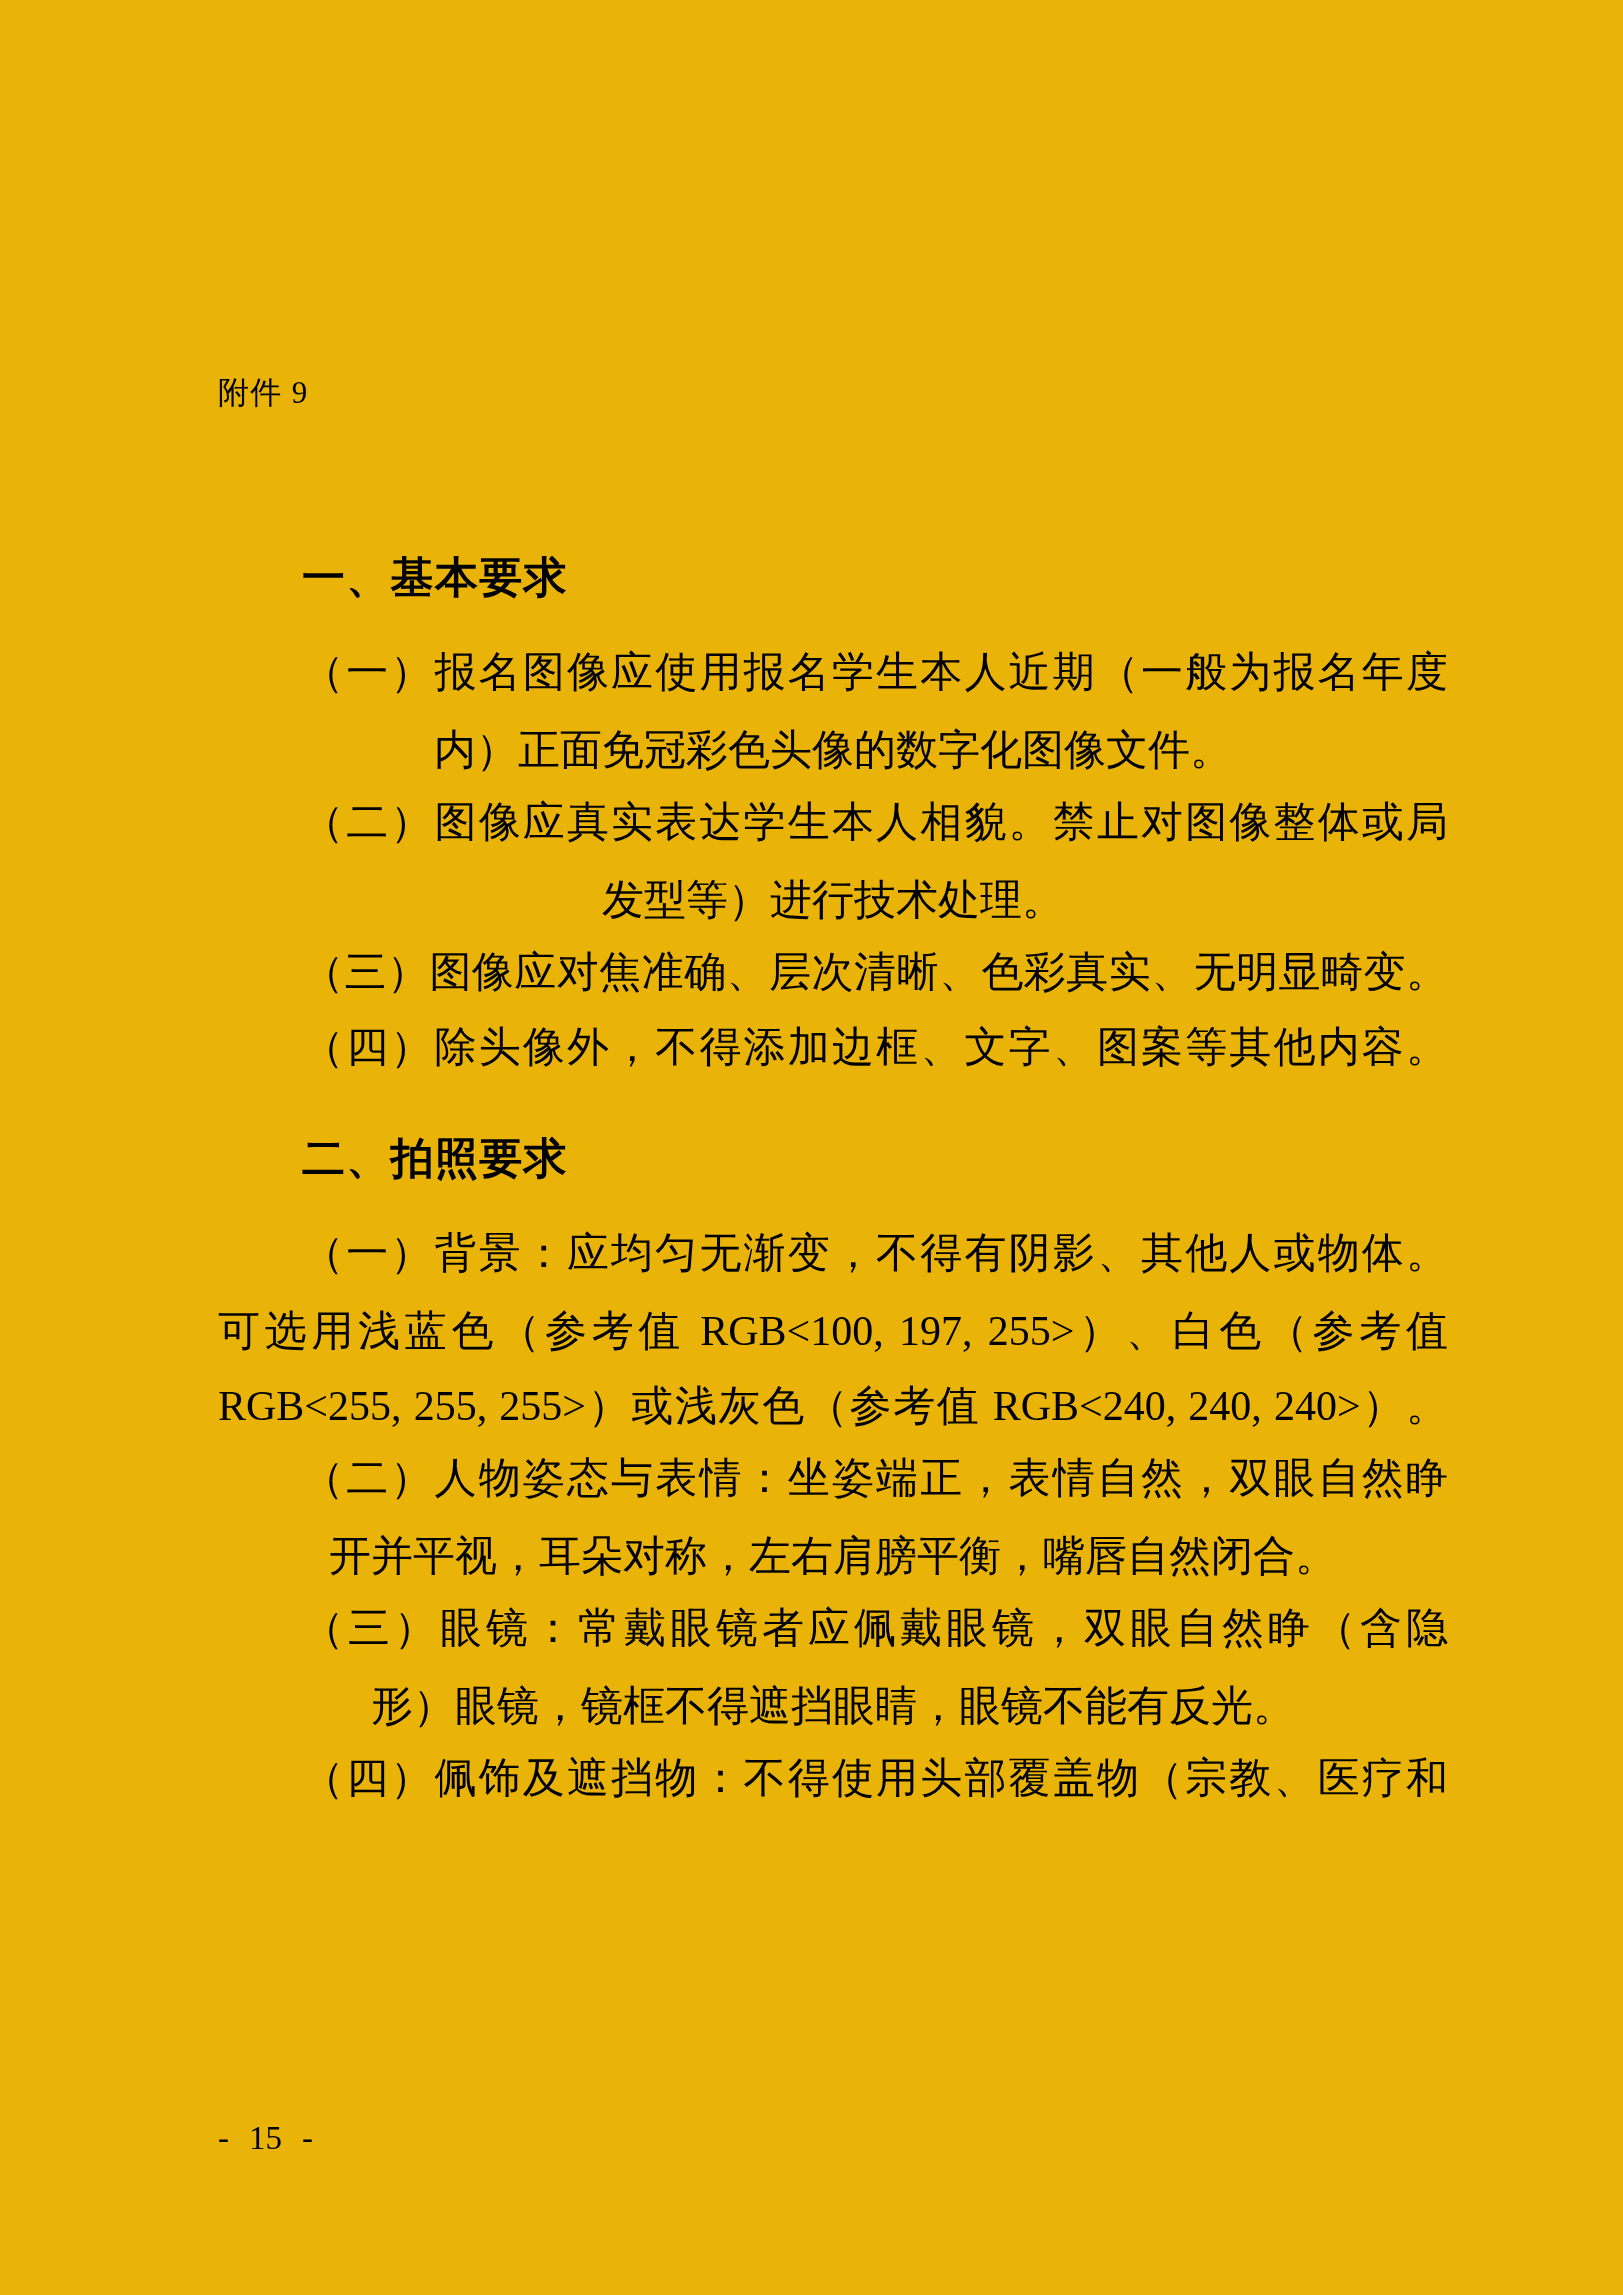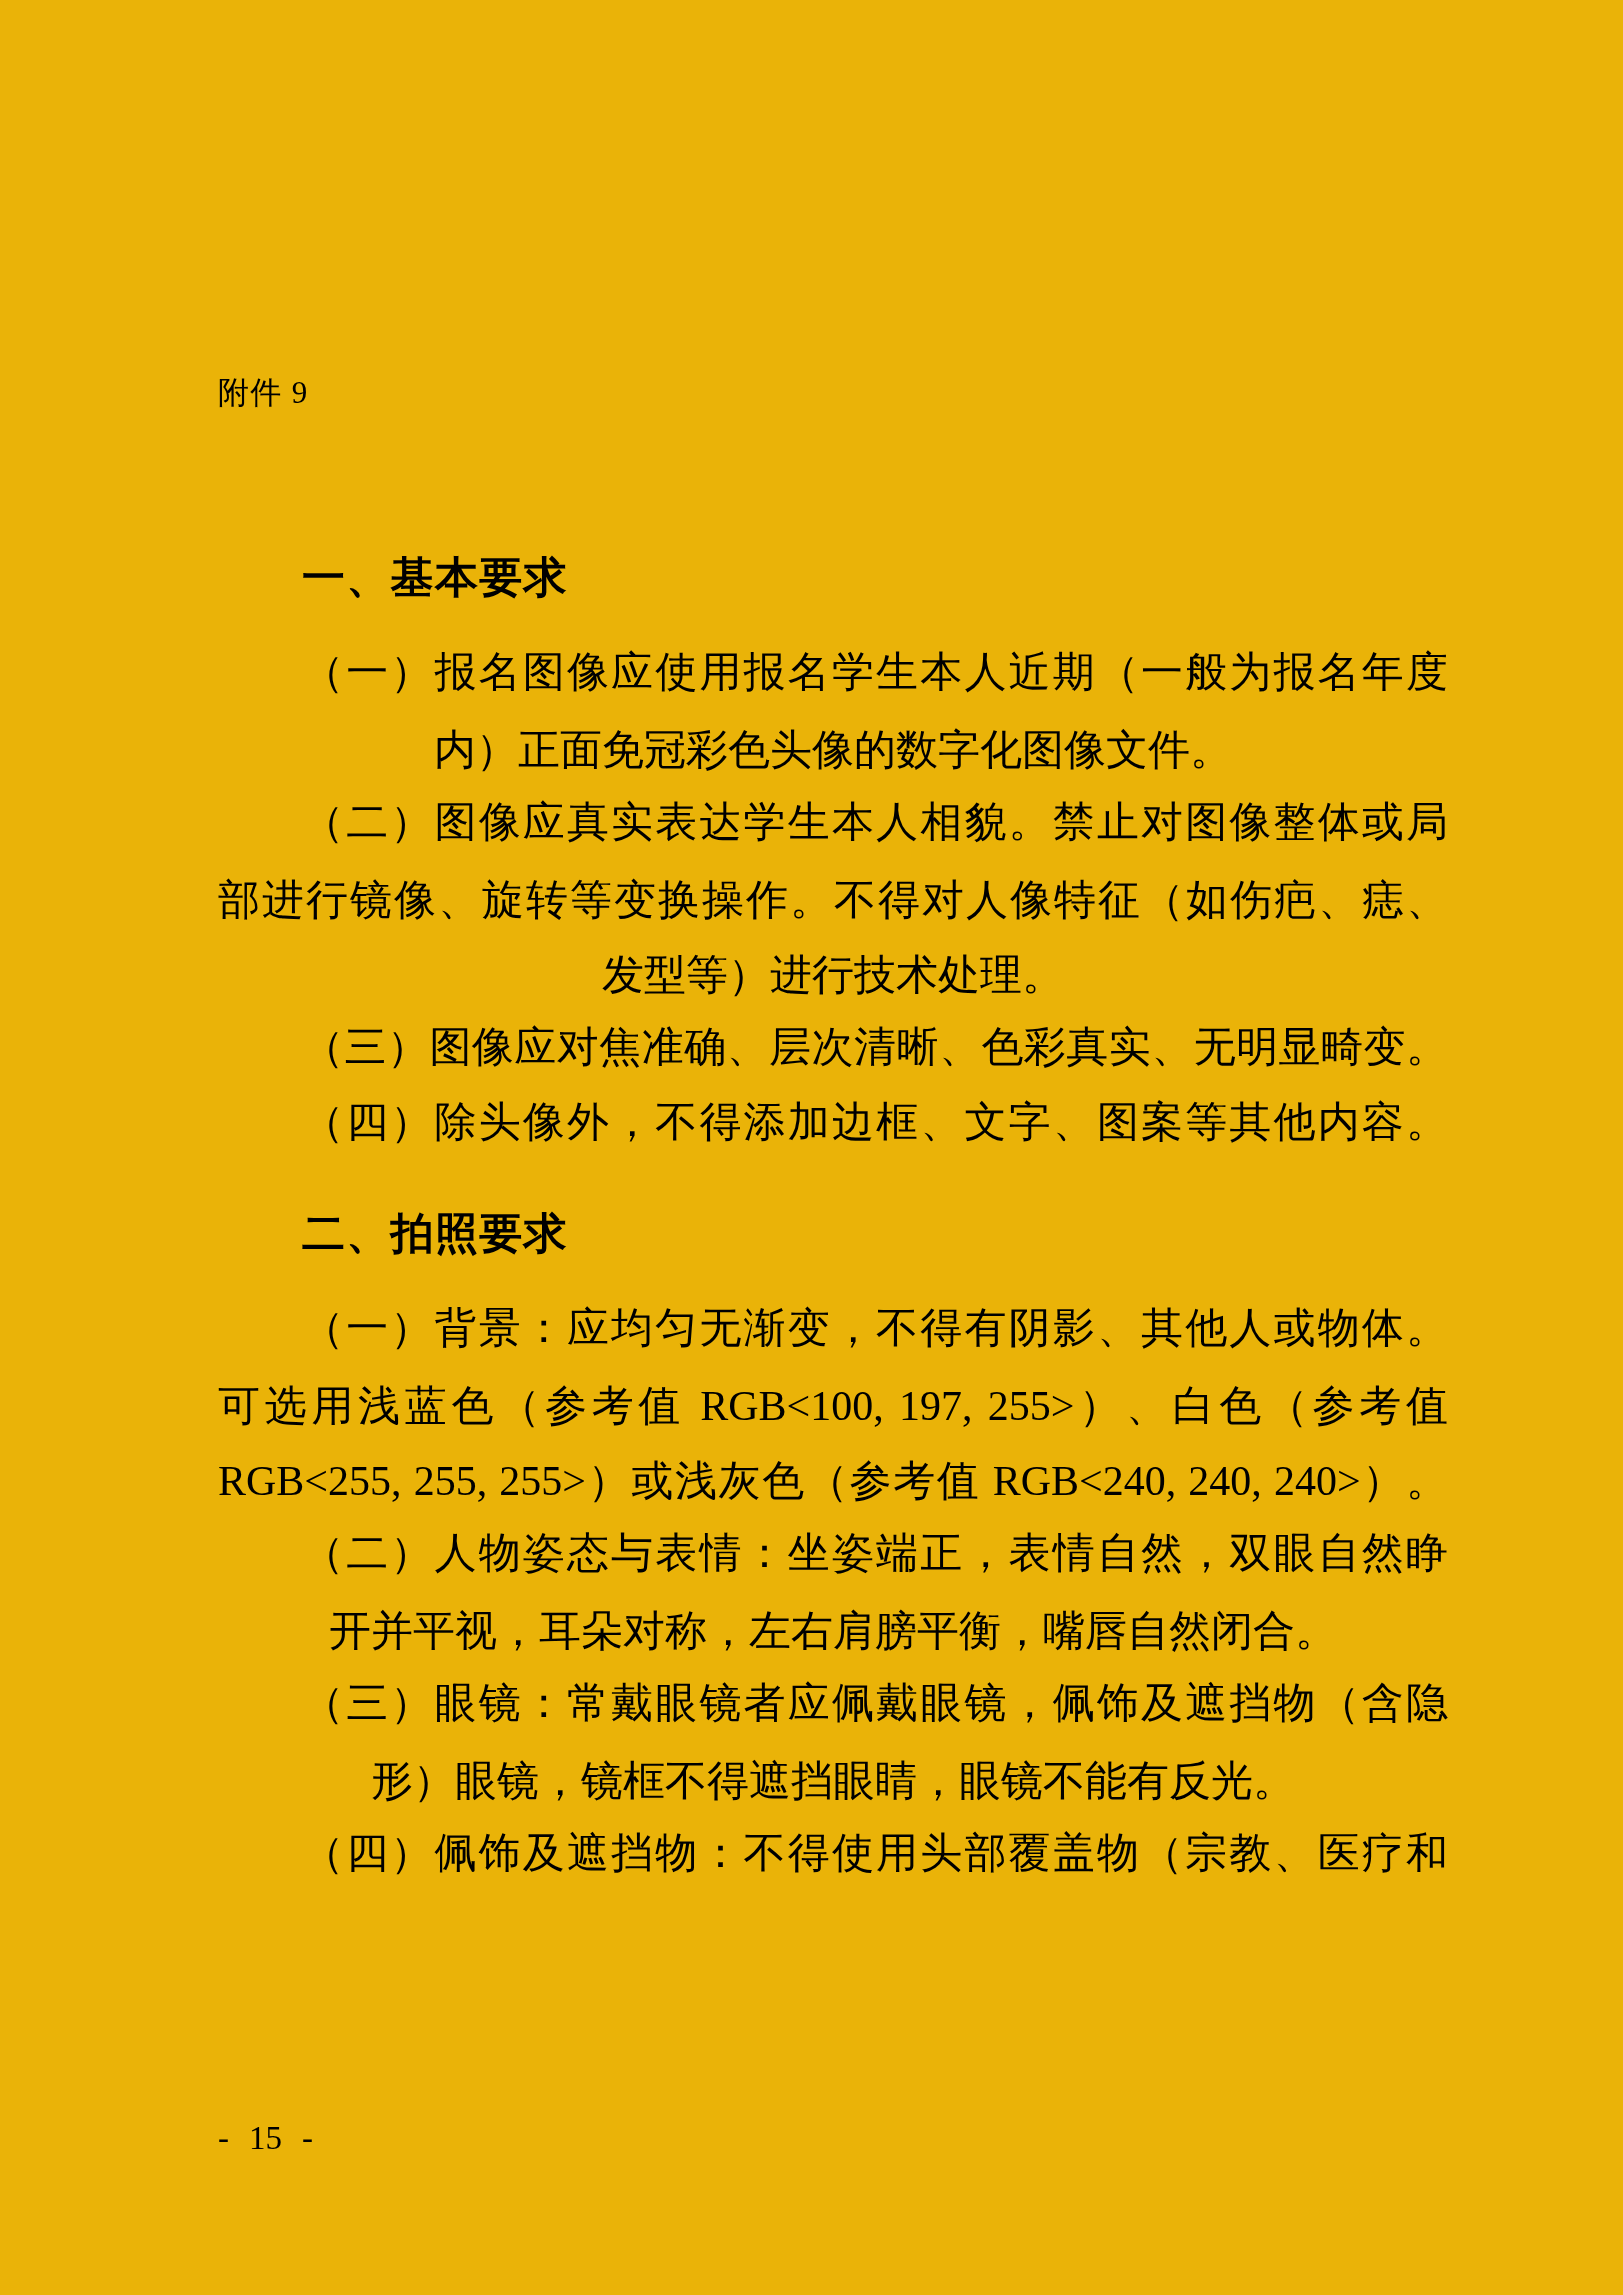--- a/index.html
+++ b/index.html
@@ -83,39 +83,38 @@
     <div class="attachment">附件 9</div>
 
 
     <div>
       <div class="sec-heading first-heading">一、基本要求</div>
 
       <div class="line first fill">（一）报名图像应使用报名学生本人近期（一般为报名年度</div>
       <div class="line">内）正面免冠彩色头像的数字化图像文件。</div>
 
       <div class="line first fill">（二）图像应真实表达学生本人相貌。禁止对图像整体或局</div>
-      <div class="line fill">部进行镜像、旋转等变换操作。不得对人像特征（如伤疤、痣、</div>
       <div class="line">发型等）进行技术处理。</div>
 
       <div class="line first fill">（三）图像应对焦准确、层次清晰、色彩真实、无明显畸变。</div>
 
       <div class="line first fill">（四）除头像外，不得添加边框、文字、图案等其他内容。</div>
     </div>
 
     <div>
       <div class="sec-heading">二、拍照要求</div>
 
       <div class="line first fill">（一）背景：应均匀无渐变，不得有阴影、其他人或物体。</div>
       <div class="line fill">可选用浅蓝色（参考值 RGB&lt;100, 197, 255&gt;）、白色（参考值</div>
       <div class="line fill">RGB&lt;255, 255, 255&gt;）或浅灰色（参考值 RGB&lt;240, 240, 240&gt;）。</div>
 
       <div class="line first fill">（二）人物姿态与表情：坐姿端正，表情自然，双眼自然睁</div>
       <div class="line">开并平视，耳朵对称，左右肩膀平衡，嘴唇自然闭合。</div>
 
-      <div class="line first fill">（三）眼镜：常戴眼镜者应佩戴眼镜，佩饰及遮挡物（含隐</div>
+      <div class="line first fill">（三）眼镜：常戴眼镜者应佩戴眼镜，双眼自然睁（含隐</div>
       <div class="line">形）眼镜，镜框不得遮挡眼睛，眼镜不能有反光。</div>
 
       <div class="line first fill">（四）佩饰及遮挡物：不得使用头部覆盖物（宗教、医疗和</div>
     </div>
 
   </div>
 
   <div class="page-number">- 15 -</div>
 </div>
 

